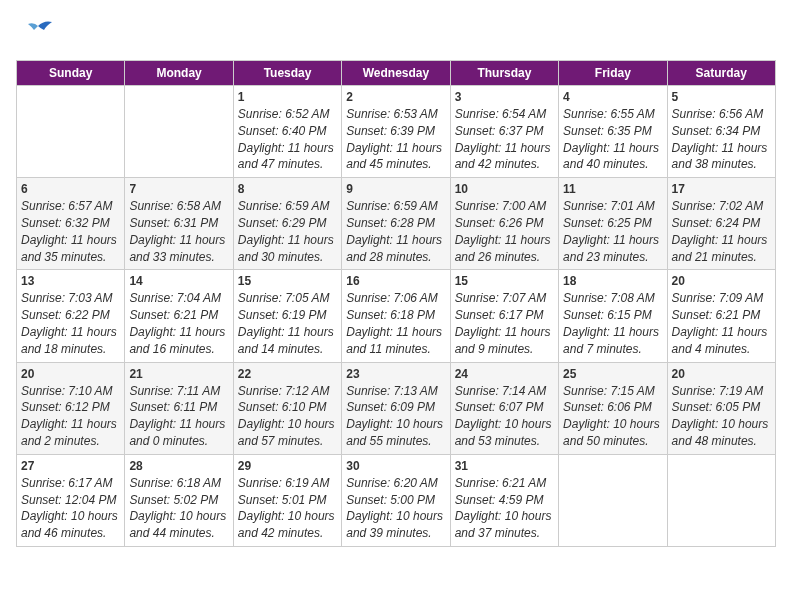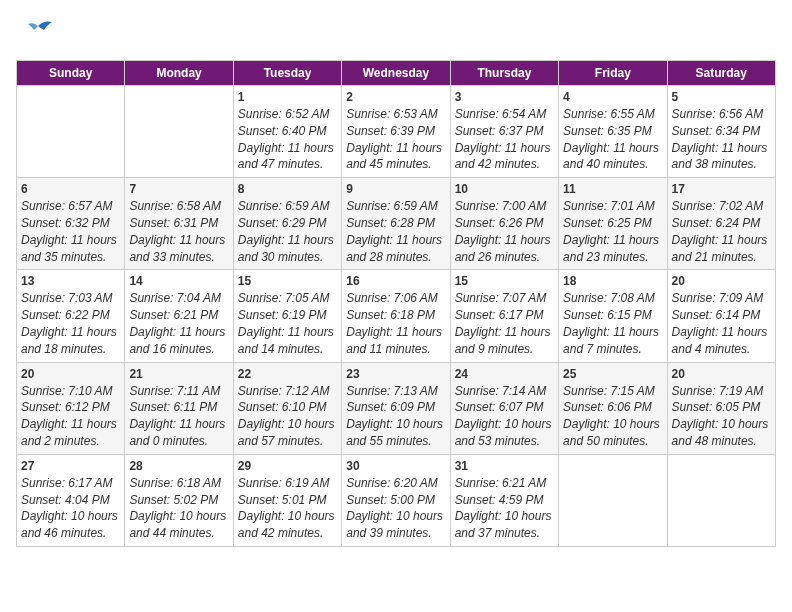--- a/index.html
+++ b/index.html
@@ -223,21 +223,21 @@
         </td>
         <td>
           <span class="day-num">18</span>
           <div class="day-info">Sunrise: 7:08 AM
 Sunset: 6:15 PM
 Daylight: 11 hours and 7 minutes.</div>
         </td>
         <td>
           <span class="day-num">20</span>
           <div class="day-info">Sunrise: 7:09 AM
-Sunset: 6:14 PM
+Sunset: 6:21 PM
 Daylight: 11 hours and 4 minutes.</div>
         </td>
       </tr>
       <tr>
         <td>
           <span class="day-num">20</span>
           <div class="day-info">Sunrise: 7:10 AM
 Sunset: 6:12 PM
 Daylight: 11 hours and 2 minutes.</div>
         </td>
@@ -275,21 +275,21 @@
           <span class="day-num">20</span>
           <div class="day-info">Sunrise: 7:19 AM
 Sunset: 6:05 PM
 Daylight: 10 hours and 48 minutes.</div>
         </td>
       </tr>
       <tr>
         <td>
           <span class="day-num">27</span>
           <div class="day-info">Sunrise: 6:17 AM
-Sunset: 4:04 PM
+Sunset: 12:04 PM
 Daylight: 10 hours and 46 minutes.</div>
         </td>
         <td>
           <span class="day-num">28</span>
           <div class="day-info">Sunrise: 6:18 AM
 Sunset: 5:02 PM
 Daylight: 10 hours and 44 minutes.</div>
         </td>
         <td>
           <span class="day-num">29</span>

